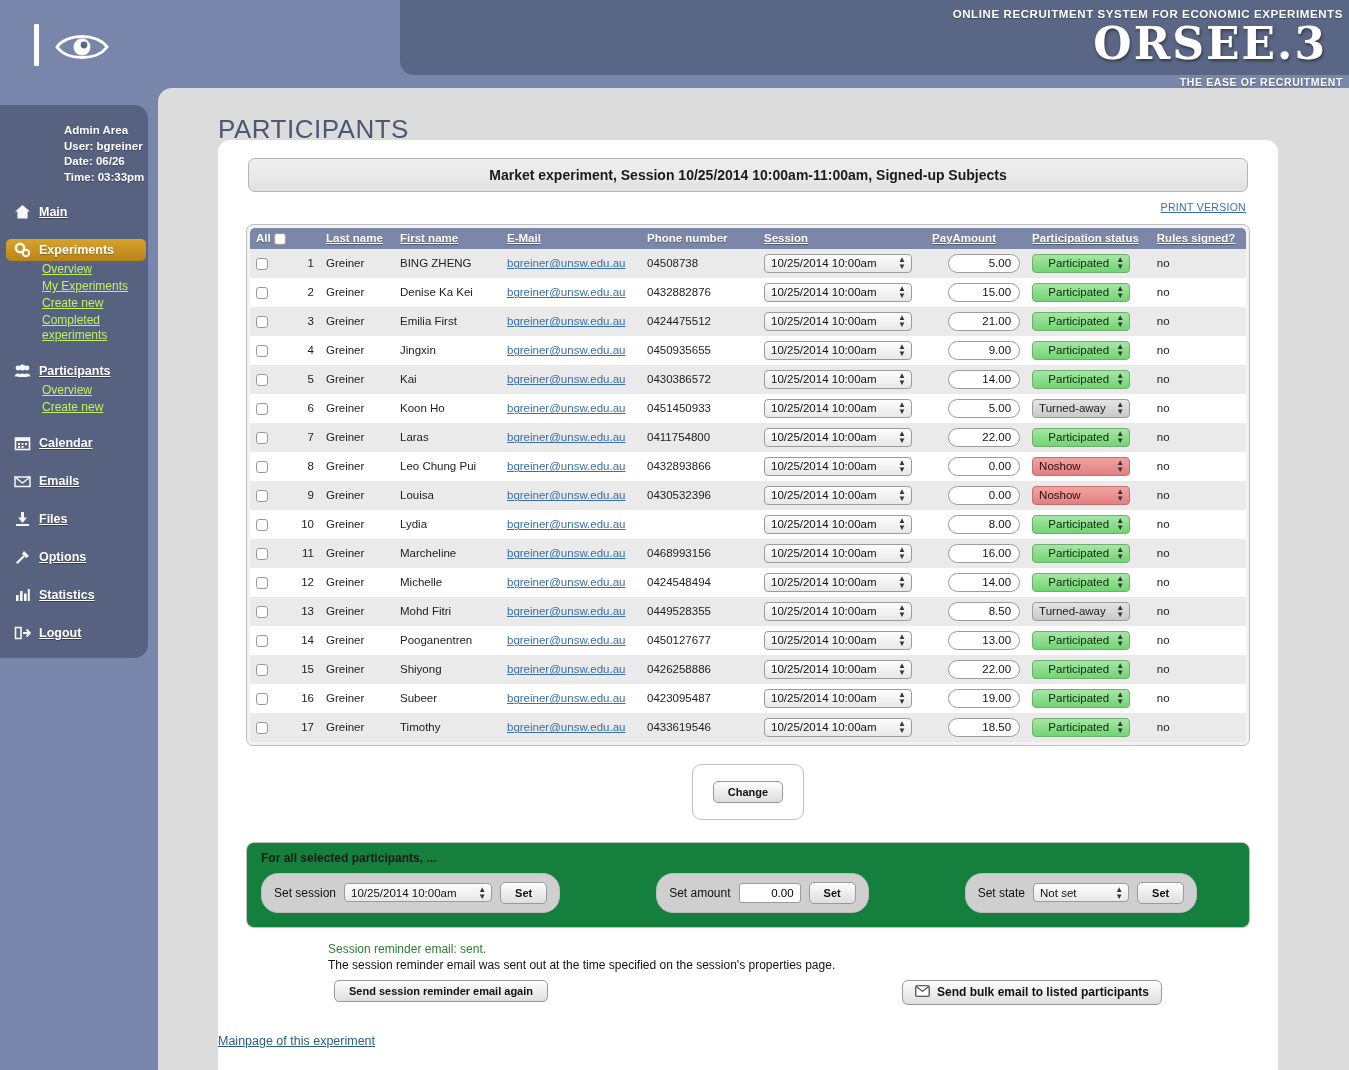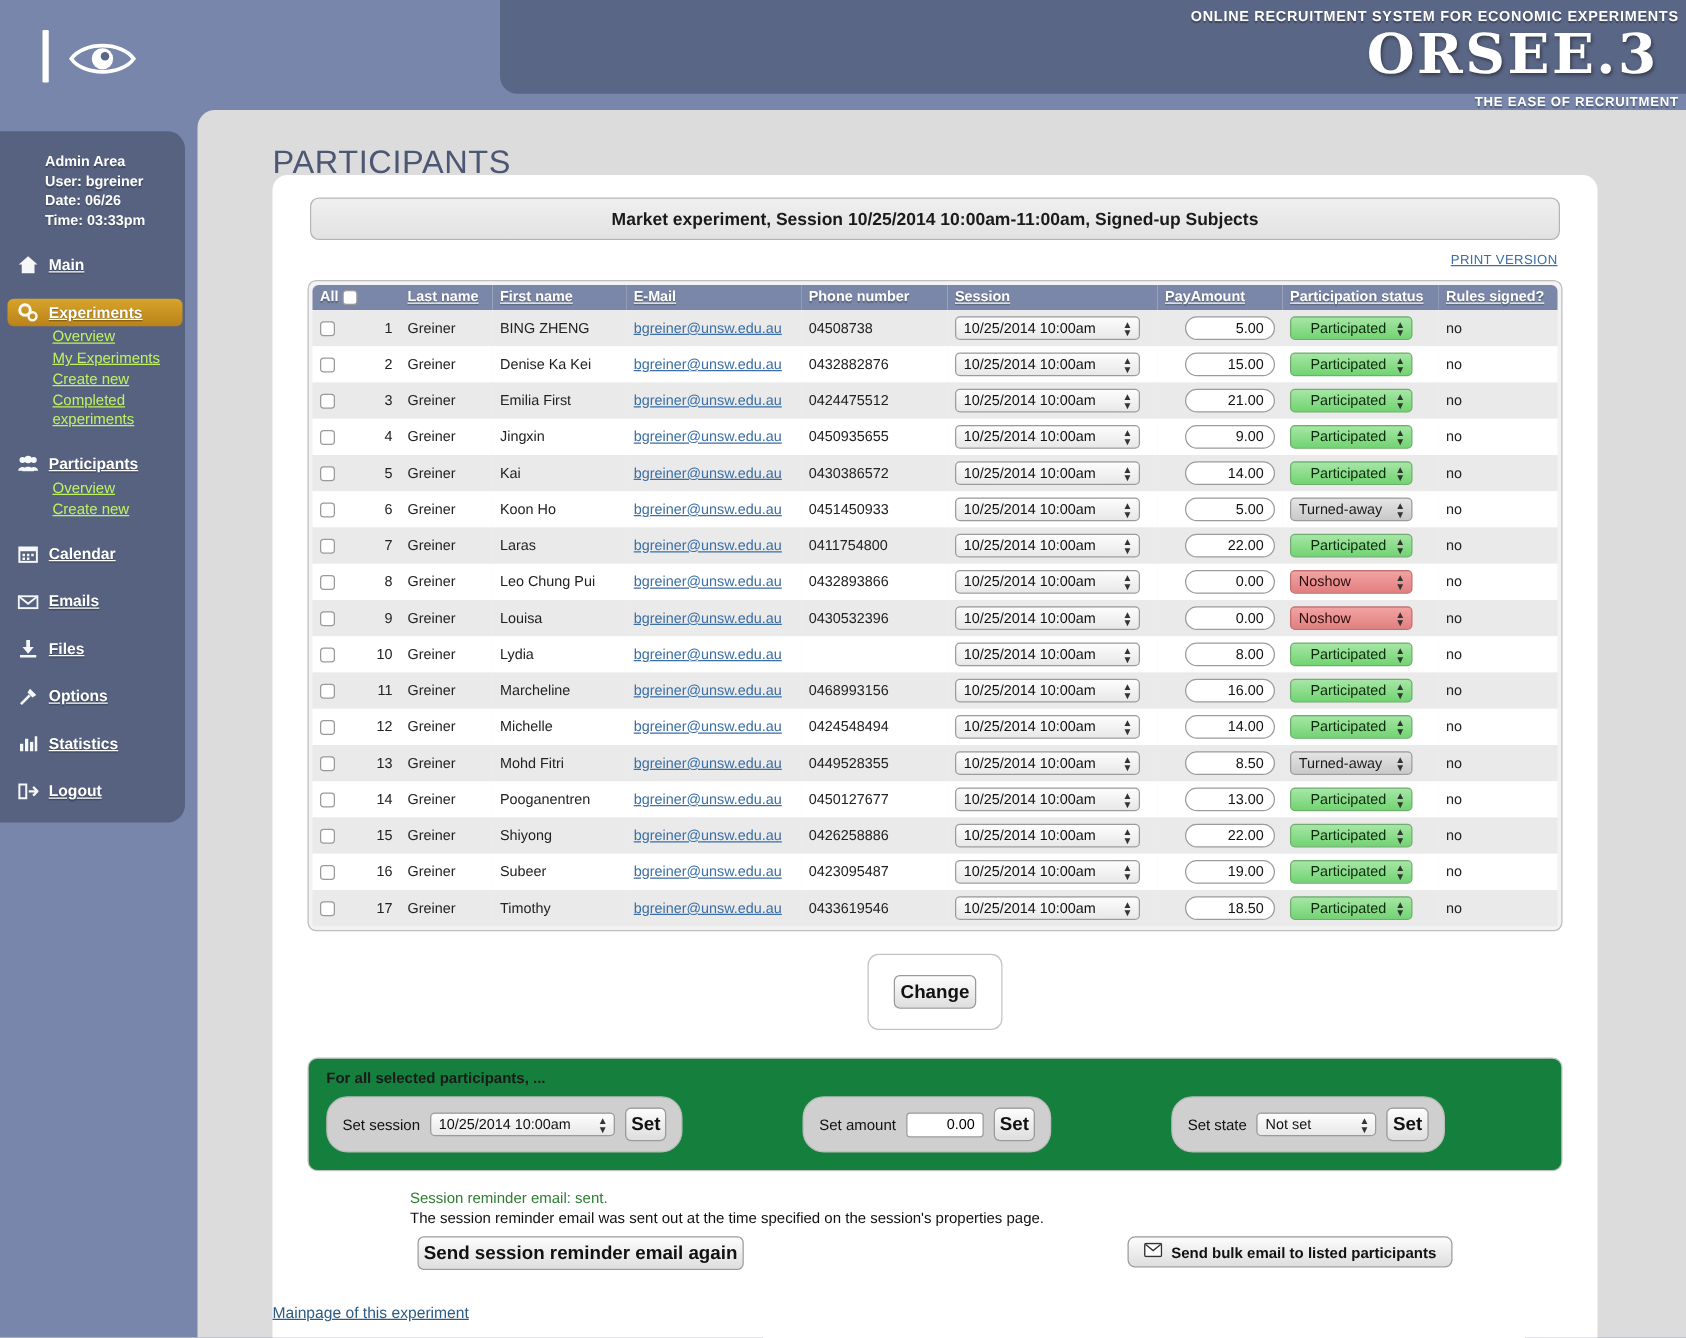--- a/index.html
+++ b/index.html
@@ -22,27 +22,27 @@
   #header-sub{position:absolute;right:6px;top:76px;color:#ffffff;font-size:10.5px;
     letter-spacing:.6px;font-weight:bold;text-shadow:0 1px 1px rgba(0,0,0,.35);}
   #logo-mark{position:absolute;left:34px;top:24px;width:110px;height:44px;}
   #logo-bar{position:absolute;left:0;top:0;width:5px;height:42px;background:#fff;border-radius:1px;}
   #logo-eye{position:absolute;left:20px;top:6px;}
 
   
   #sidebar{position:absolute;left:0;top:105px;width:148px;
     background:#56627f;border-radius:0 14px 14px 0;padding:18px 0 14px 0;}
   .sb-meta{color:#ffffff;font-size:11.5px;font-weight:bold;line-height:15.5px;
-    padding:0 0 0 36px;text-shadow:0 1px 1px rgba(0,0,0,.3);}
+    padding:0 0 0 36px;text-shadow:0 1px 1px rgba(0,0,0,.3);margin-left:28px;}
   .sb-group{margin-top:16px;}
   .sb-item{display:flex;align-items:center;gap:8px;padding:3px 0 3px 14px;
     color:#ffffff;font-size:12.5px;font-weight:bold;text-shadow:0 1px 1px rgba(0,0,0,.35);}
   .sb-item .lbl{text-decoration:underline;}
   .sb-item.active{background:linear-gradient(#d8a32a,#b9831a);
-    margin:0 2px 0 6px;border-radius:5px;padding-left:8px;text-decoration:underline;}
+    margin:0 2px 0 6px;border-radius:5px;padding-left:8px;}
   .sb-item.active .lbl{text-decoration:none;}
   .sb-sub{color:#ffffff;font-size:12px;padding:1px 0 1px 42px;line-height:15px;}
   .sb-sub a{color:#bef264;text-decoration:underline;}
   .sb-icon{width:17px;height:16px;display:inline-block;opacity:.95;flex:0 0 17px;}
 
   
   #content-outer{position:absolute;left:158px;top:88px;width:1191px;height:982px;
     background:#dcdcdc;border-radius:14px 0 0 0;}
   #page-title{position:absolute;left:60px;top:26px;font-size:26px;color:#4b5773;
     letter-spacing:.5px;}
@@ -94,21 +94,21 @@
   .st-sel{width:98px;border-radius:4px;}
   .st-part{background:linear-gradient(#a6e6a6,#72d472);border-color:#6fae6f;color:#0c2a0c;text-align:right;}
   .st-turn{background:linear-gradient(#e4e4e4,#c9c9c9);border-color:#9b9b9b;color:#1a1a1a;}
   .st-nosh{background:linear-gradient(#f2a3a3,#e27f7f);border-color:#c07070;color:#2a0c0c;}
 
   
   #change-wrap{margin-top:18px;text-align:center;}
   #change-box{display:inline-block;border:1px solid #c3c3c3;border-radius:9px;
     background:#ffffff;padding:16px 20px;}
   .btn{background:linear-gradient(#fdfdfd,#dedede);border:1px solid #9a9a9a;border-radius:5px;
-    font-family:inherit;font-size:15px;font-weight:bold;color:#111;padding:4px 4px;cursor:pointer;}
+    font-family:inherit;font-size:11px;font-weight:bold;color:#111;padding:4px 14px;cursor:pointer;}
 
   
   #bulk{margin:22px 28px 0 28px;background:#15803d;border:1px solid #c2c2c2;border-radius:8px;
     padding:8px 14px 14px 14px;}
   #bulk-title{font-size:12px;font-weight:bold;color:#1a1a1a;margin-bottom:8px;}
   #bulk-row{display:flex;gap:0;}
   .bulk-cell{background:#cfcfcf;border:1px solid #bcbcbc;border-radius:17px;
     padding:8px 12px;display:flex;align-items:center;gap:8px;font-size:12px;}
   .bulk-cell .lab{font-size:12px;color:#111;}
   .amt-in{width:62px;height:20px;box-sizing:border-box;border:1px solid #9b9b9b;border-radius:3px;

